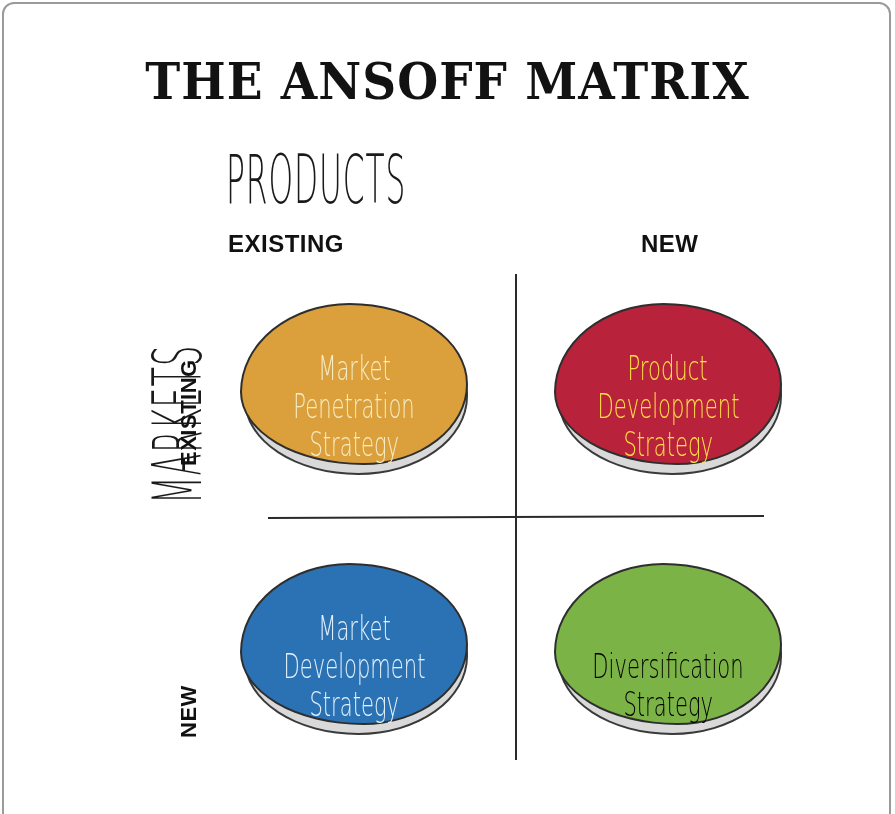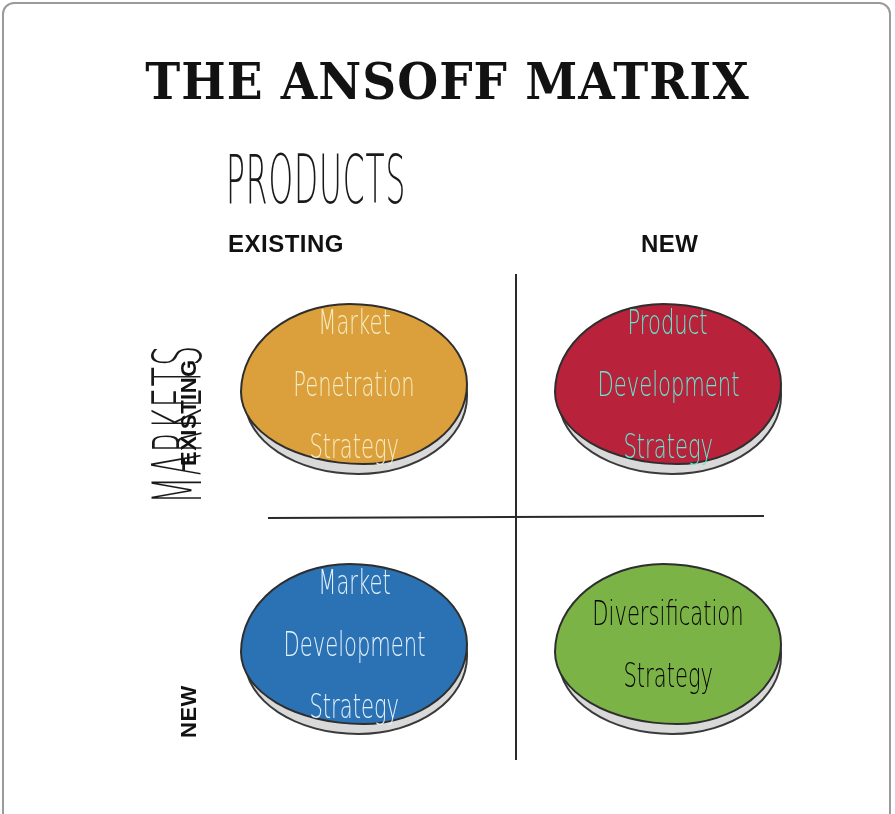--- a/index.html
+++ b/index.html
@@ -44,21 +44,21 @@
     .blob-wrap { position: absolute; width: 232px; height: 176px; }
     .blob-shadow {
       position: absolute; left: 4px; top: 12px; width: 224px; height: 160px;
       border-radius: 50% 48% 50% 52% / 52% 50% 50% 48%;
       background: #d9d9d9; border: 2px solid #3a3a3a; box-sizing: border-box;
     }
     .blob {
       position: absolute; left: 0; top: 0; width: 228px; height: 162px;
       border-radius: 48% 52% 46% 54% / 55% 50% 50% 45%;
       border: 2px solid #2e2e2e; box-sizing: border-box;
-      display: flex; flex-direction: column; align-items: center; justify-content: center; gap: 24px;
+      display: flex; flex-direction: column; align-items: center; justify-content: flex-end;
     }
     .blob-text {
       font-family: "DejaVu Sans", sans-serif; font-weight: 300; font-size: 34px;
       line-height: 38px; text-align: center; transform: scaleX(0.62); white-space: nowrap;
     }
     .q1 { left: 240px; top: 303px; }
     .q2 { left: 554px; top: 303px; }
     .q3 { left: 240px; top: 563px; }
     .q4 { left: 554px; top: 563px; }
   </style>
@@ -84,21 +84,21 @@
   <div class="blob-shadow"></div>
   <div class="blob" style="background:#dba03c;color:#f6ecc4;">
     <span class="blob-text">Market</span>
     <span class="blob-text">Penetration</span>
     <span class="blob-text">Strategy</span>
   </div>
 </div>
 
 <div class="blob-wrap q2">
   <div class="blob-shadow"></div>
-  <div class="blob" style="background:#b8223a;color:#5eead4;">
+  <div class="blob" style="background:#b8223a;color:#fde047;">
     <span class="blob-text">Product</span>
     <span class="blob-text">Development</span>
     <span class="blob-text">Strategy</span>
   </div>
 </div>
 
 <div class="blob-wrap q3">
   <div class="blob-shadow"></div>
   <div class="blob" style="background:#2b72b5;color:#e4f1fb;">
     <span class="blob-text">Market</span>

